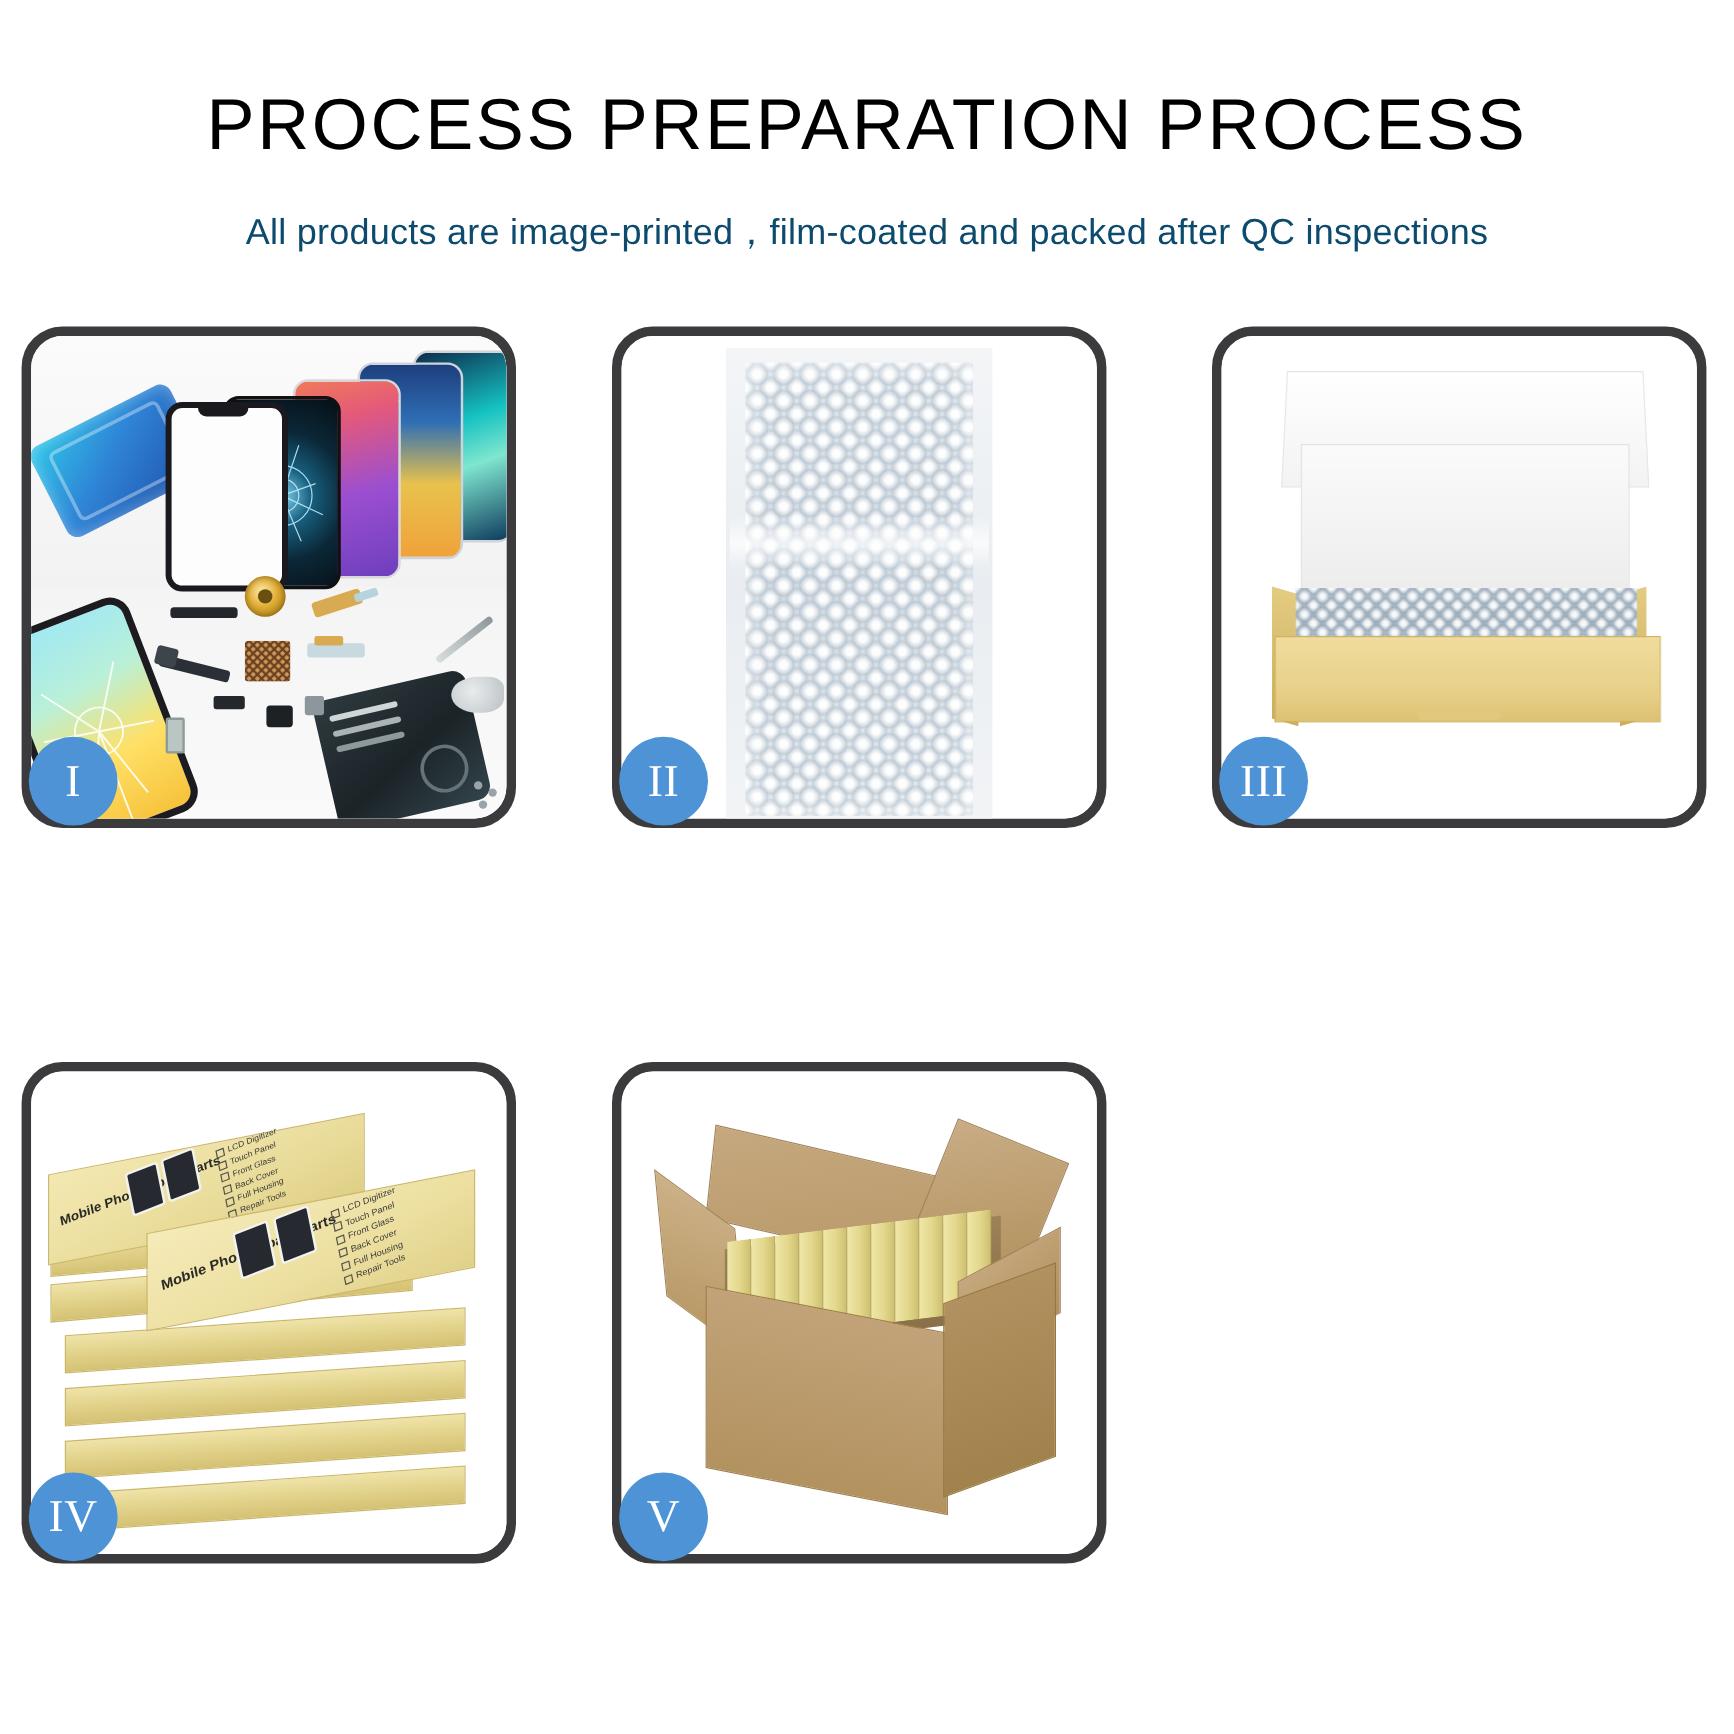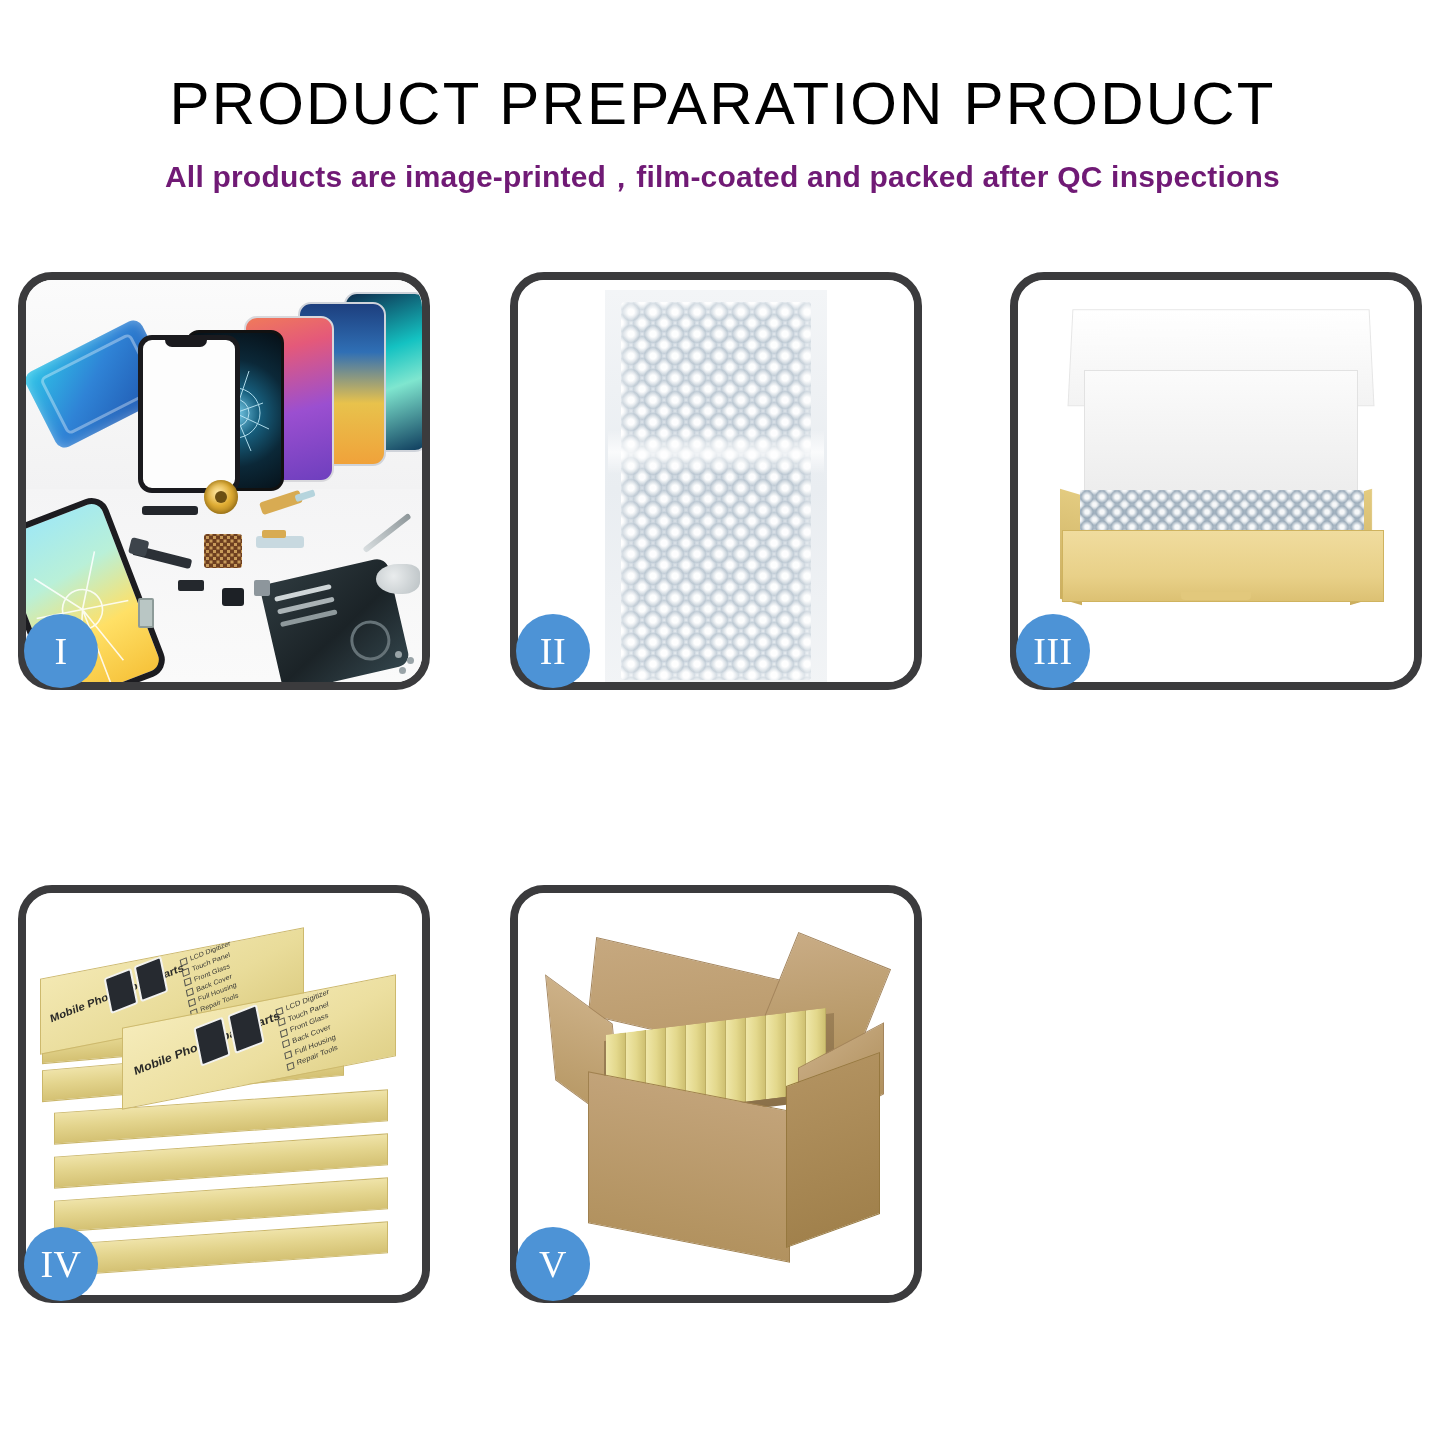--- a/index.html
+++ b/index.html
@@ -22,26 +22,25 @@
     letter-spacing: 2.2px;
     font-weight: 400;
     color: #000;
     margin: 0;
     padding-top: 72px;
     line-height: 1.05;
     white-space: nowrap;
   }
   .subtitle {
     font-size: 30px;
-    color: #701a75;
-    margin: 0;
+    color: #0c4a6e;
+    margin: 16px;
     padding-top: 22px;
     letter-spacing: 0.2px;
     white-space: nowrap;
-    font-weight: bold;
   }
 
   
   .grid { position: absolute; top: 272px; left: 18px; width: 1412px; }
   .row { position: relative; height: 418px; }
   .row.row2 { margin-top: 195px; }
 
   .card {
     position: absolute;
     width: 412px;
@@ -388,21 +387,21 @@
     background: linear-gradient(180deg,#bb9c6d 0%, #a98a56 100%);
     transform: skewY(-20deg); border: 1px solid #96783f;
   }
   .c6-sealL { position: absolute; left: 74px; top: 152px; width: 26px; height: 30px; background: rgba(150,120,78,.55); transform: skewY(21deg); }
   .c6-sealB { position: absolute; left: 78px; top: 262px; width: 28px; height: 30px; background: rgba(150,120,78,.55); transform: skewY(21deg); }
 </style>
 </head>
 <body>
 
 <div class="header">
-  <h1 class="title">PRODUCT PREPARATION PRODUCT</h1>
+  <h1 class="title">PROCESS PREPARATION PROCESS</h1>
   <p class="subtitle">All products are image-printed，film-coated and packed after QC inspections</p>
 </div>
 
 <div class="grid">
 
   <div class="row row1">
 
     <div class="card c1">
       <div class="card-inner p1">
         <div class="bgband"></div>

